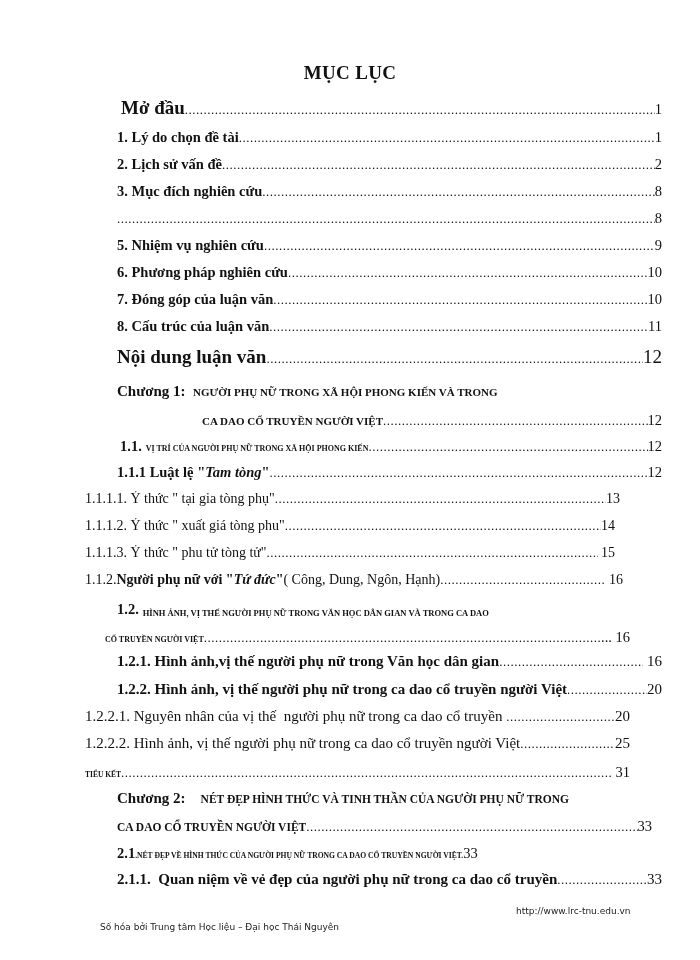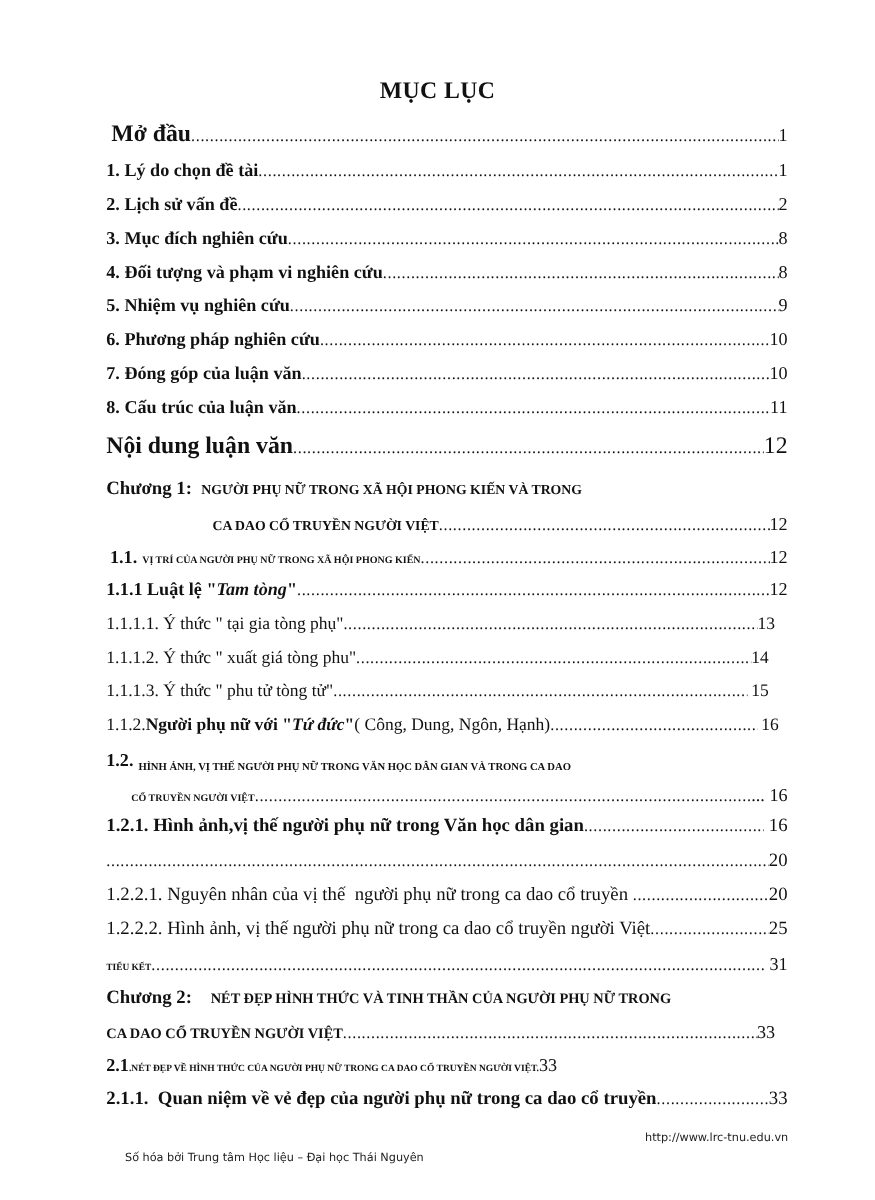--- a/index.html
+++ b/index.html
@@ -7,21 +7,21 @@
          font-family:"Liberation Serif", serif; color:#111; }
   .title { position:absolute; left:0; width:700px; top:62px; text-align:center;
            font-weight:bold; font-size:19px; letter-spacing:0.3px; }
   .row { position:absolute; left:85px; width:545px; display:flex; align-items:baseline;
          white-space:nowrap; overflow:hidden; }
   .row .lbl { flex:0 0 auto; }
   .row .dots { flex:1 1 auto; overflow:hidden; font-weight:normal; font-style:normal;
                letter-spacing:0.5px; min-width:0; }
   .row .dots::after { content:"................................................................................................................................................................................................................................................................."; font-size:13px; }
   .row .pg { flex:0 0 auto; font-weight:normal; }
-  .b { font-weight:bold; }
+  .b { font-weight:bold;margin-left:32px; }
   .sz14 { font-size:14.5px; }
   .sz13 { font-size:14px; }
   .big { font-size:19px; }
   .sc { font-size:9.5px; font-weight:bold; }
   .footer { position:absolute; top:906px; font-family:"DejaVu Sans", sans-serif; font-size:9px; color:#222; }
 </style>
 </head>
 <body>
 
 <div>
@@ -41,21 +41,20 @@
     <span class="lbl">2. Lịch sử vấn đề</span>
       <span class="dots"></span>
       <span class="pg">2</span>
   </div>
   <div class="row b sz14" style="top:183px;">
     <span class="lbl">3. Mục đích nghiên cứu</span>
       <span class="dots"></span>
       <span class="pg">8</span>
   </div>
   <div class="row b sz14" style="top:210px;">
-    <span class="lbl">4. Đối tượng và phạm vi nghiên cứu</span>
       <span class="dots"></span>
       <span class="pg">8</span>
   </div>
   <div class="row b sz14" style="top:237px;">
     <span class="lbl">5. Nhiệm vụ nghiên cứu</span>
       <span class="dots"></span>
       <span class="pg">9</span>
   </div>
   <div class="row b sz14" style="top:264px;">
     <span class="lbl">6. Phương pháp nghiên cứu</span>
@@ -130,20 +129,21 @@
     <span class="lbl sc" style="font-size:8px;">CỔ TRUYỀN NGƯỜI VIỆT</span>
       <span class="dots"></span>
       <span class="pg sz14" style="white-space:pre;">... 16</span>
   </div>
   <div class="row b" style="top:653px;font-size:15px;">
     <span class="lbl">1.2.1. Hình ảnh,vị thế người phụ nữ trong Văn học dân gian</span>
       <span class="dots"></span>
       <span class="pg" style="white-space:pre;"> 16</span>
   </div>
   <div class="row b" style="top:681px;font-size:15px;">
+    <span class="lbl">1.2.2. Hình ảnh, vị thế người phụ nữ trong ca dao cổ truyền người Việt</span>
       <span class="dots"></span>
       <span class="pg">20</span>
   </div>
   <div class="row" style="top:708px;font-size:15px;">
     <span class="lbl" style="white-space:pre;">1.2.2.1. Nguyên nhân của vị thế  người phụ nữ trong ca dao cổ truyền </span>
       <span class="dots"></span>
       <span class="pg">20</span>
   </div>
   <div class="row" style="top:735px;font-size:15px;">
     <span class="lbl">1.2.2.2. Hình ảnh, vị thế người phụ nữ trong ca dao cổ truyền người Việt</span>

